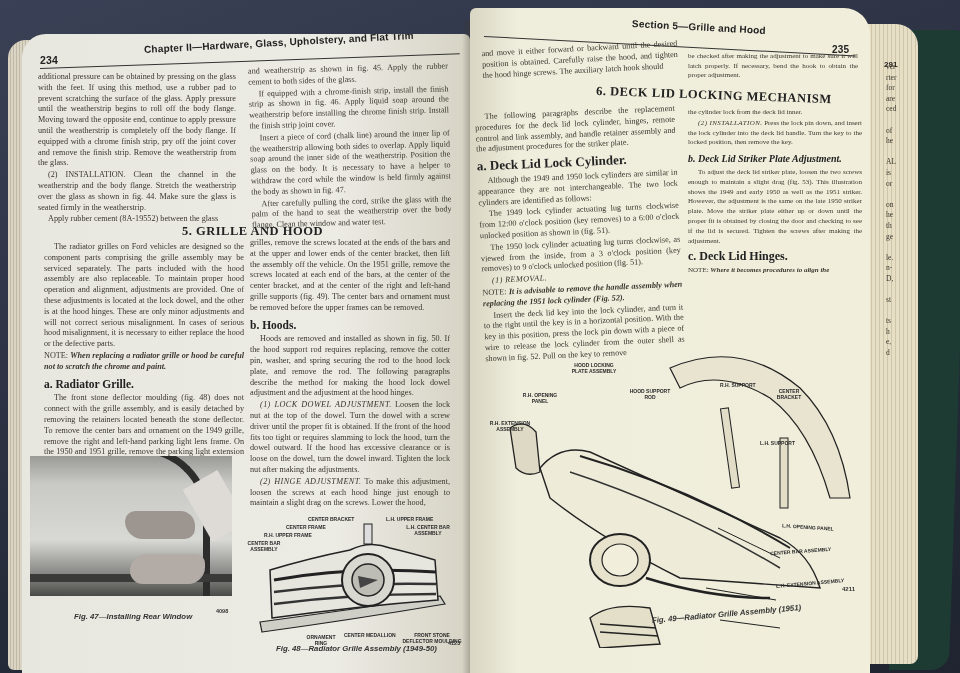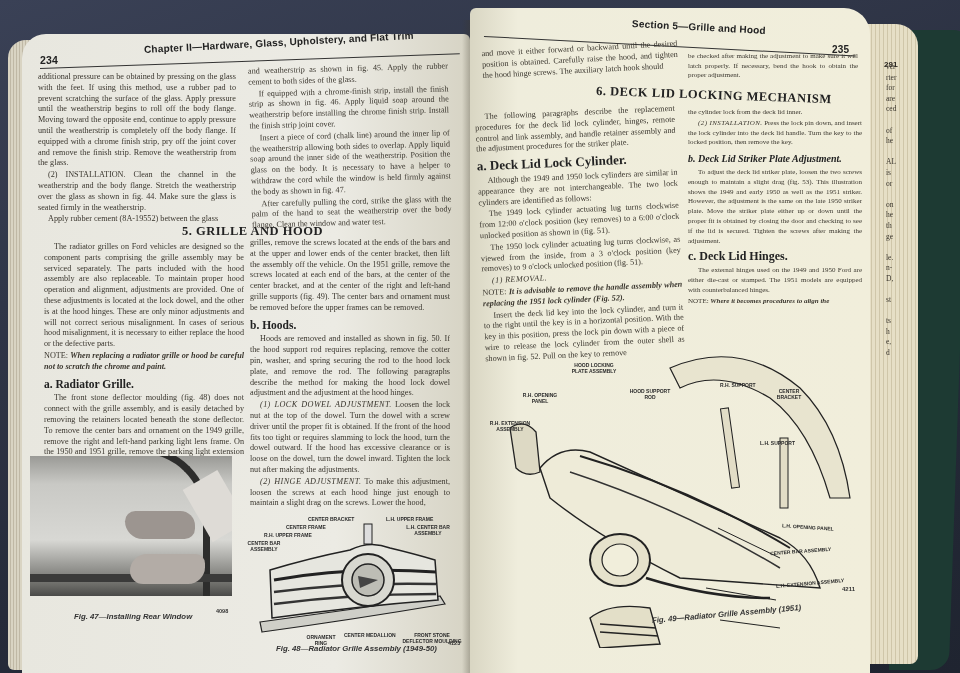--- a/index.html
+++ b/index.html
@@ -165,21 +165,20 @@
     <p class="noind"><span>NOTE:</span> <span class="note">It is advisable to remove the handle assembly when replacing the 1951 lock cylinder (Fig. 52).</span></p>
     <p>Insert the deck lid key into the lock cylinder, and turn it to the right until the key is in a horizontal position. With the key in this position, press the lock pin down with a piece of wire to release the lock cylinder from the outer shell as shown in fig. 52. Pull on the key to remove</p>
   </div>
 
   <div class="col" style="left:218px;top:100px;width:174px;font-size:7px;line-height:9.8px;">
     <p class="noind">the cylinder lock from the deck lid inner.</p>
     <p><span class="ital">(2) INSTALLATION.</span> <span>Press the lock pin down, and insert the lock cylinder into the deck lid handle. Turn the key to the locked position, then remove the key.</span></p>
     <div class="sub-title" style="font-size:10px;font-style:italic;">b. Deck Lid Striker Plate Adjustment.</div>
     <p>To adjust the deck lid striker plate, loosen the two screws enough to maintain a slight drag (fig. 53). This illustration shows the 1949 and early 1950 as well as the 1951 striker. However, the adjustment is the same on the late 1950 striker plate. Move the striker plate either up or down until the proper fit is obtained by closing the door and checking to see if the lid is secured. Tighten the screws after making the adjustment.</p>
     <div class="sub-title" style="font-size:12px;">c. Deck Lid Hinges.</div>
-    <p>The external hinges used on the 1949 and 1950 Ford are either die-cast or stamped. The 1951 models are equipped with counterbalanced hinges.</p>
     <p class="noind"><span>NOTE:</span> <span class="note">Where it becomes procedures to align the</span></p>
   </div>
 
   <div class="diagram" style="position:absolute;left:10px;top:340px;width:390px;height:300px;">
     <svg width="390" height="300" viewBox="0 0 390 300">
       <path d="M60 120 Q80 96 110 104 L300 190 Q330 206 340 240 L200 230 Q120 190 70 150 Z" fill="#eeebd8" stroke="#222" stroke-width="1.4"></path>
       <path d="M100 108 Q210 140 310 200" fill="none" stroke="#222" stroke-width="2"></path>
       <path d="M90 124 Q200 160 300 220" fill="none" stroke="#333" stroke-width="1.5"></path>
       <path d="M190 20 Q260 -10 320 40 Q360 80 370 150 L350 150 Q330 80 290 50 Q240 20 200 40 Z" fill="#e8e4cf" stroke="#222" stroke-width="1.2"></path>
       <rect x="246" y="60" width="8" height="80" fill="#e2ddc6" stroke="#222" transform="rotate(-8 250 100)"></rect>

